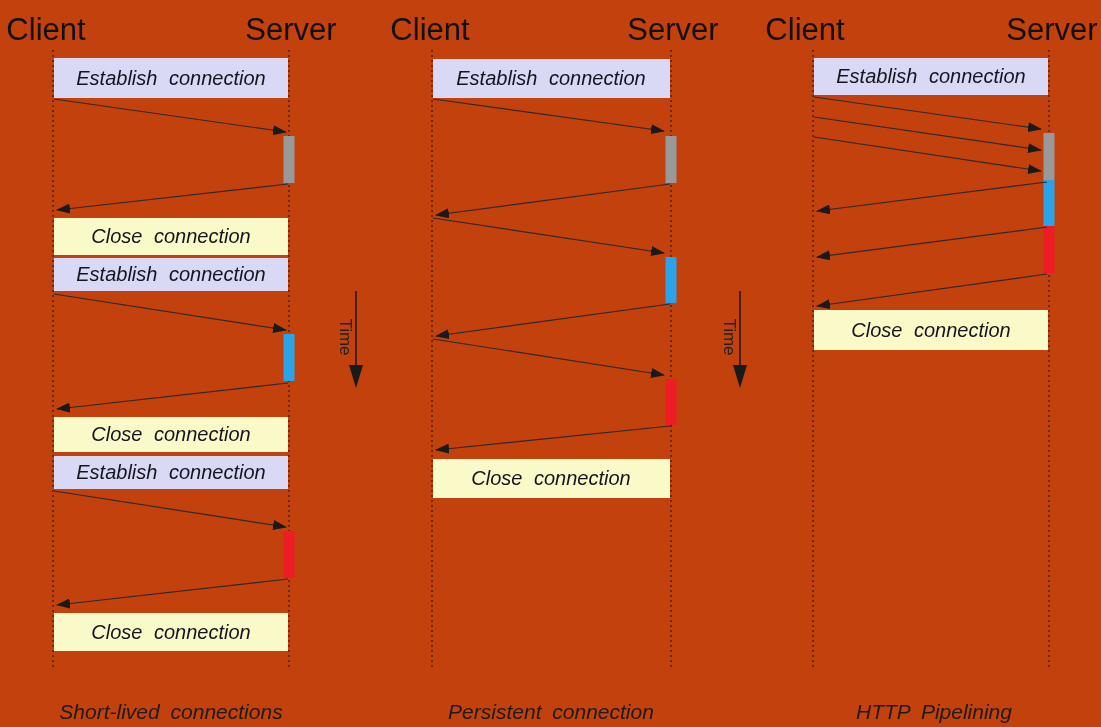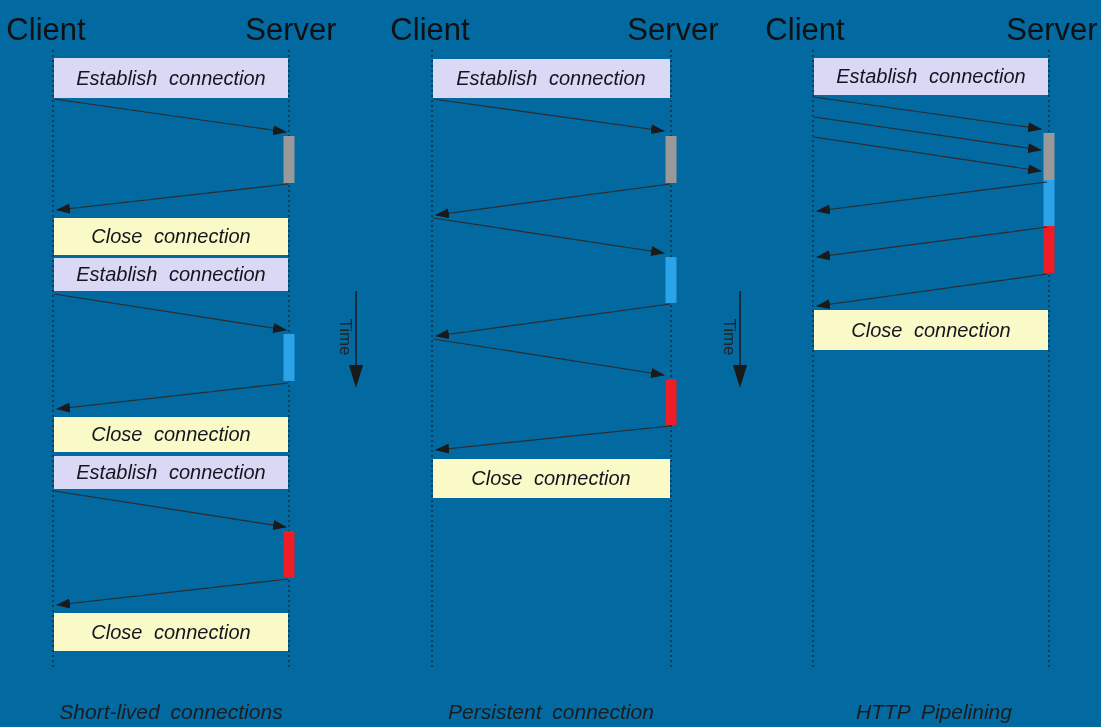--- a/index.html
+++ b/index.html
@@ -1,16 +1,16 @@
 <!DOCTYPE html>
 <html><head>
 <meta charset="utf-8">
 <style>
   html,body { margin:0; padding:0; background:#ffffff; }
-  .stage { position:relative; width:1101px; height:727px; background:#0369a1; overflow:hidden; }
+  .stage { position:relative; width:1101px; height:727px; background:#c2410c; overflow:hidden; }
   svg text { font-family:"Liberation Sans","DejaVu Sans",sans-serif; fill:#111111; }
   .hdr     { font-size:31px; text-anchor:middle; }
   .boxlbl  { font-size:20px; font-style:italic; word-spacing:6px; text-anchor:middle; fill:#15151f; }
   .caption { font-size:21px; font-style:italic; word-spacing:5px; text-anchor:middle; fill:#1c1c1c; }
   .timelbl { font-size:17px; text-anchor:middle; fill:#222; }
   .lifeline{ stroke:#141414; stroke-width:1; stroke-dasharray:2 3; fill:none; }
   .msg     { stroke:#2b2b2b; stroke-width:1.2; fill:none; marker-end:url(#arr); }
   .tline   { stroke:#1a1a1a; stroke-width:1.5; fill:none; }
   .thead   { fill:#1a1a1a; stroke:none; }
 </style>

